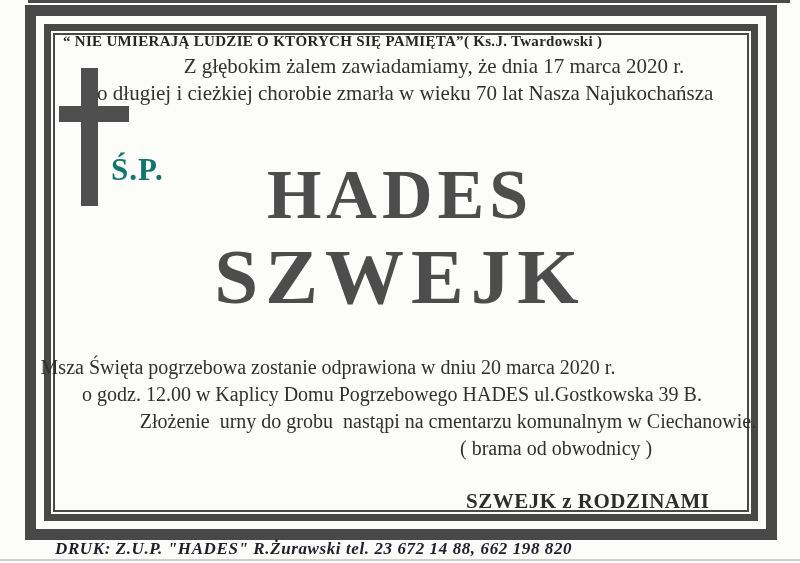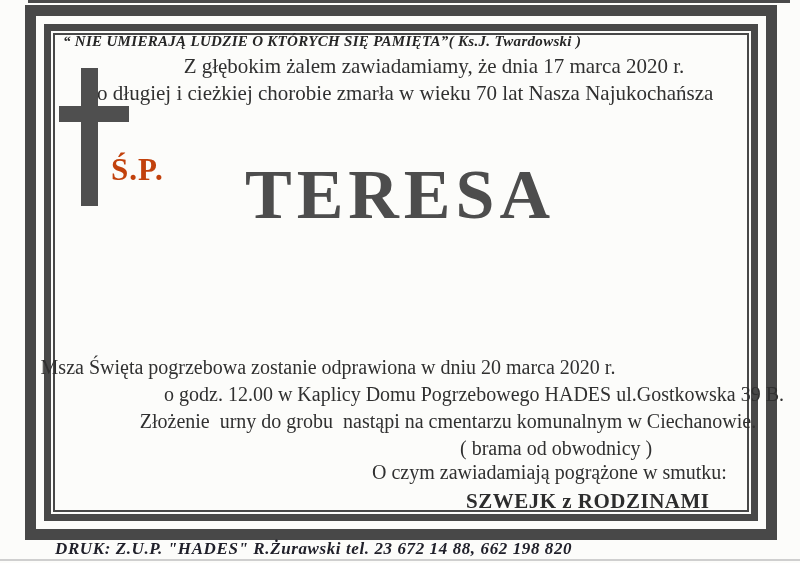--- a/index.html
+++ b/index.html
@@ -20,44 +20,44 @@
   }
   .frame-mid   { width:100%; height:100%; box-sizing:border-box; border:7px solid #484848; padding:2px; }
   .frame-inner { width:100%; height:100%; box-sizing:border-box; border:2px solid #484848; }
 
   
   .cross-v { position:absolute; left:81px; top:68px;  width:17px; height:138px; background:#4f4f4f; }
   .cross-h { position:absolute; left:59px; top:106px; width:70px; height:16px;  background:#4f4f4f; }
 
   .quote {
     position:absolute; left:63px; top:33px;
-    font-size:15px; font-weight:bold; font-style:italic; letter-spacing:0.3px; color:#262626;
+    font-size:15px; font-weight:bold; letter-spacing:0.3px; color:#262626;
     white-space:nowrap;
   }
   .centerline { position:absolute; left:0; width:800px; text-align:center; font-size:21px; white-space:nowrap; color:#303030; }
   .intro-1 { top:54px; padding-left:34px; }
   .intro-2 { top:81px; }
   .intro-3 { top:108px; letter-spacing:0.5px; }
 
   .sp {
     position:absolute; left:111px; top:152px;
-    font-size:31px; font-weight:bold; color:#c2410c; letter-spacing:1px;
+    font-size:31px; font-weight:bold; color:#0f766e; letter-spacing:1px;
   }
   .name-first {
     position:absolute; left:0; top:160px; width:800px; text-align:center;
     font-size:70px; font-weight:bold; letter-spacing:5px; color:#4d4d4d; line-height:1;
   }
   .name-last {
     position:absolute; left:0; top:237px; width:800px; text-align:center;
     font-size:79px; font-weight:bold; letter-spacing:7px; color:#4d4d4d; line-height:1;
   }
 
   .funeral-line { font-size:20px; color:#303030; white-space:pre; }
   .fun-1 { position:absolute; left:0; top:356px; width:656px; text-align:center; }
-  .fun-2 { position:absolute; left:0; top:383px; width:784px; text-align:right; }
+  .fun-2 { position:absolute; left:0; top:383px; width:784px; text-align:center; }
   .fun-3 { position:absolute; left:0; top:410px; width:800px; text-align:center;padding-left:48px; }
   .fun-4 { position:absolute; left:460px; top:437px; font-size:20px; color:#303030; white-space:nowrap; }
 
   .signoff-1 { position:absolute; left:372px; top:461px; font-size:20px; color:#303030; white-space:nowrap; }
   .signoff-2 { position:absolute; left:466px; top:489px; font-size:21px; font-weight:bold; color:#2d2d2d; letter-spacing:0.5px; white-space:nowrap; }
 
   .footer {
     position:absolute; left:55px; top:539px;
     font-size:17px; font-weight:bold; font-style:italic; color:#20202a; letter-spacing:0.6px;
     white-space:nowrap;
@@ -81,27 +81,27 @@
   <div class="centerline intro-1">Z głębokim żalem zawiadamiamy, że dnia 17 marca 2020 r.</div>
   <div class="centerline intro-2">po długiej i cieżkiej chorobie zmarła w wieku 70 lat Nasza Najukochańsza</div>
 
   <span>
     <span class="cross-v"></span>
     <span class="cross-h"></span>
   </span>
 
   <div class="sp">Ś.P.</div>
 
-  <div class="name-first">TERESA</div>
+  <div class="name-first">HADES</div>
+  <div class="name-last">SZWEJK</div>
 
   <div class="funeral-line fun-1">Msza Święta pogrzebowa zostanie odprawiona w dniu 20 marca 2020 r.</div>
   <div class="funeral-line fun-2">o godz. 12.00 w Kaplicy Domu Pogrzebowego HADES ul.Gostkowska 39 B.</div>
   <div class="funeral-line fun-3">Złożenie  urny do grobu  nastąpi na cmentarzu komunalnym w Ciechanowie.</div>
   <div class="fun-4">( brama od obwodnicy )</div>
 
-  <div class="signoff-1">O czym zawiadamiają pogrążone w smutku:</div>
   <div class="signoff-2">SZWEJK z RODZINAMI</div>
 
   <div class="footer">DRUK: Z.U.P. "HADES"  R.Żurawski tel. 23 672 14 88, 662 198 820</div>
 
   <div class="scan-bottom"></div>
 
 </div>
 
 </body></html>

